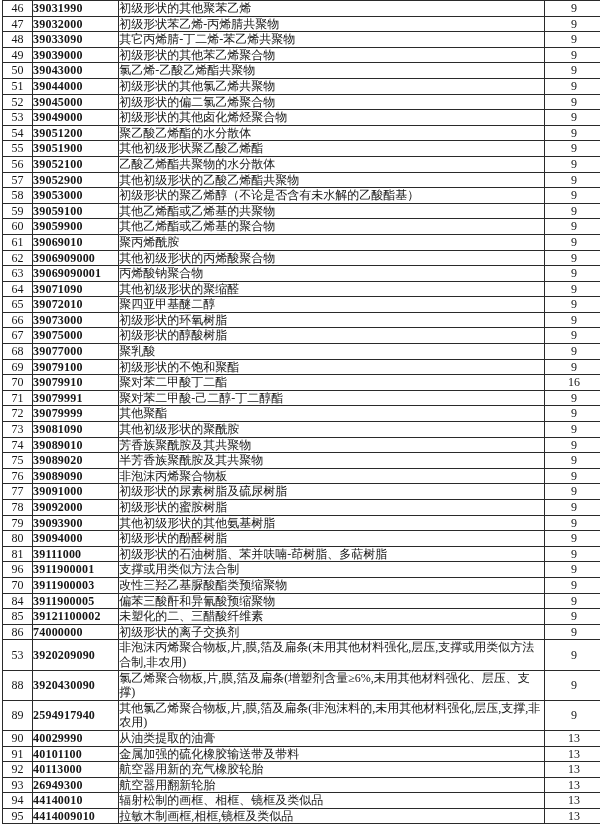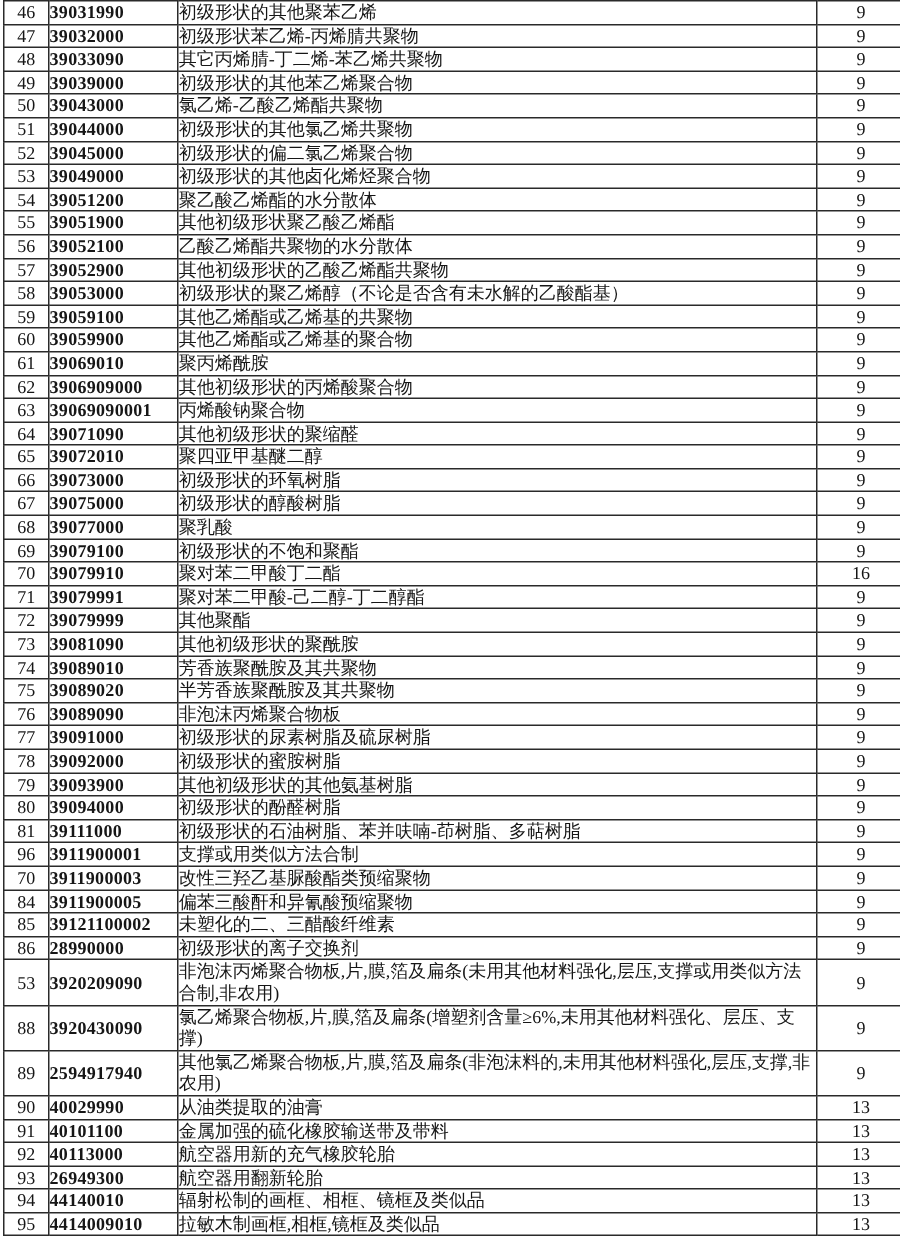--- a/index.html
+++ b/index.html
@@ -289,21 +289,21 @@
     <td class="c-rate">9</td>
   </tr>
           <tr>
     <td class="c-no">85</td>
     <td class="c-code">39121100002</td>
     <td class="c-desc">未塑化的二、三醋酸纤维素</td>
     <td class="c-rate">9</td>
   </tr>
           <tr>
     <td class="c-no">86</td>
-    <td class="c-code">28990000</td>
+    <td class="c-code">74000000</td>
     <td class="c-desc">初级形状的离子交换剂</td>
     <td class="c-rate">9</td>
   </tr>
           <tr>
     <td class="c-no">53</td>
     <td class="c-code">3920209090</td>
     <td class="c-desc">非泡沫丙烯聚合物板,片,膜,箔及扁条(未用其他材料强化,层压,支撑或用类似方法合制,非农用)</td>
     <td class="c-rate">9</td>
   </tr>
           <tr>

